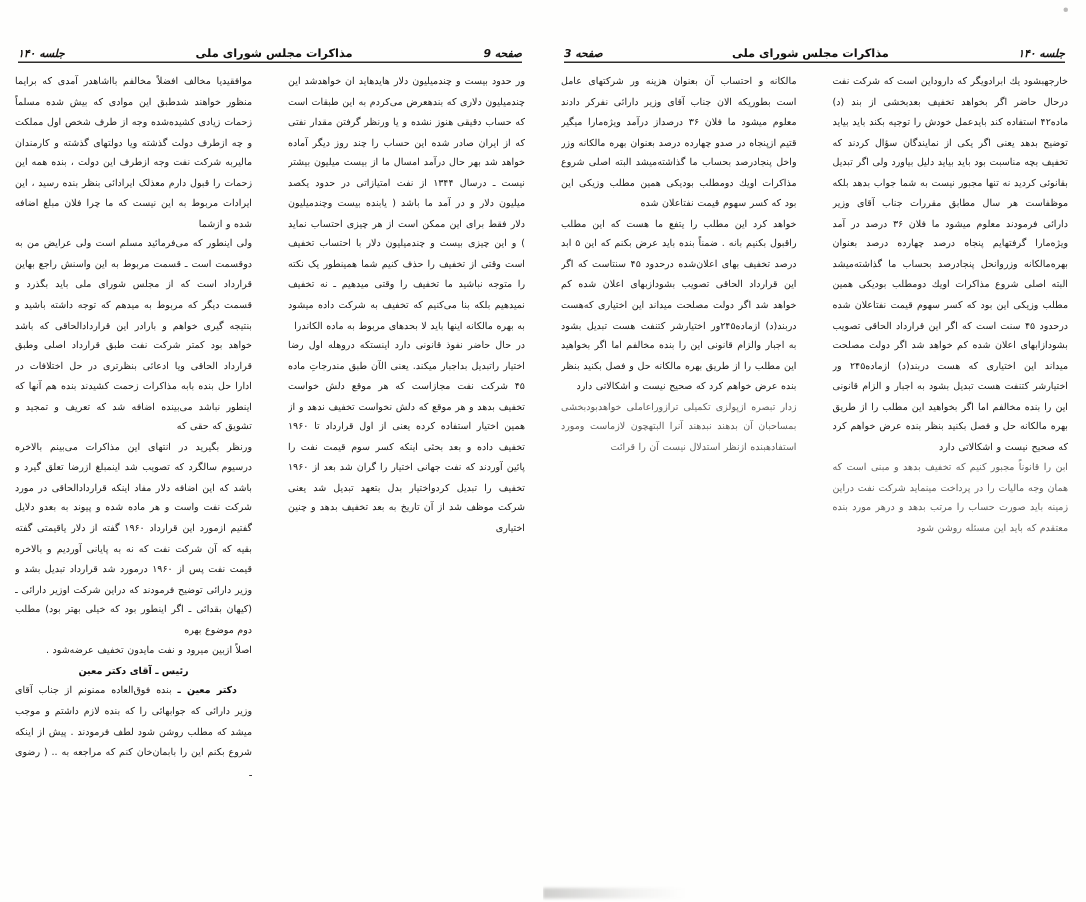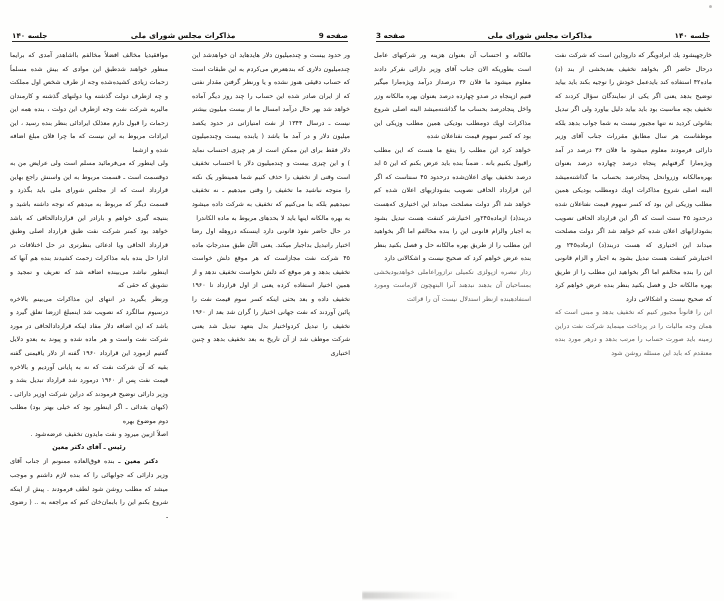--- a/index.html
+++ b/index.html
@@ -51,21 +51,21 @@
     height: 16px;
     display: flex;
     align-items: flex-end;
     justify-content: space-between;
     font-size: 7.2px;
     font-weight: bold;
     color: #14120f;
     letter-spacing: 0;
     white-space: nowrap;
   }
-  .running-head .rh-slot { flex: 0 0 auto; }
+  .running-head .rh-slot { flex: 0 0 auto; font-style: italic; }
   .running-head .rh-center {
     flex: 1 1 auto;
     text-align: center;
     font-size: 7.6px;
   }
 
   .head-rule {
     position: absolute;
     height: 0;
     border-top: 1.6px solid #100f0d;

